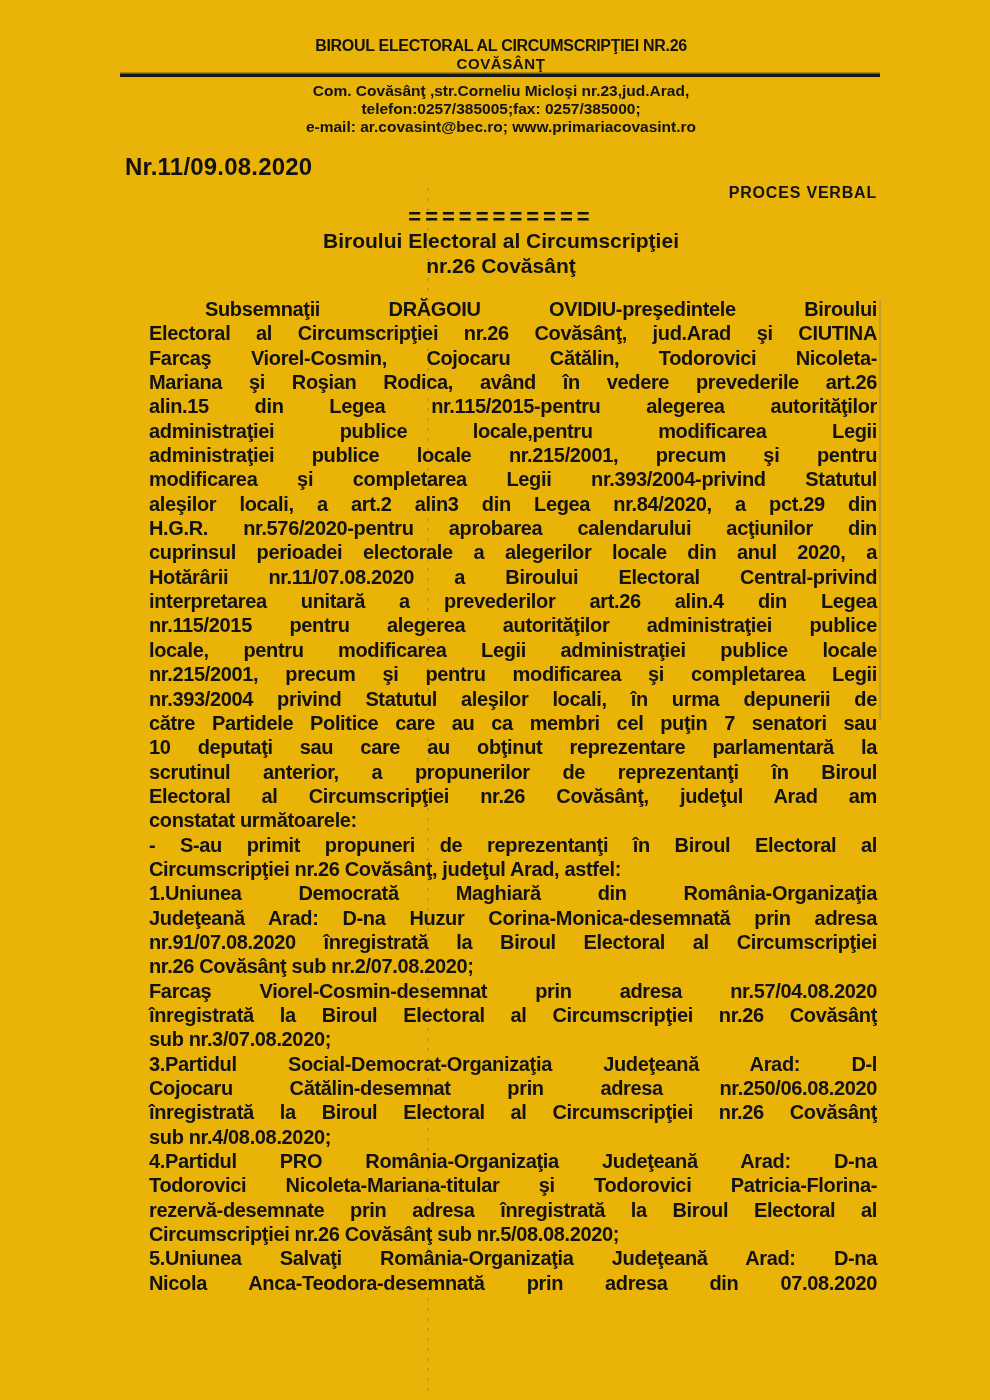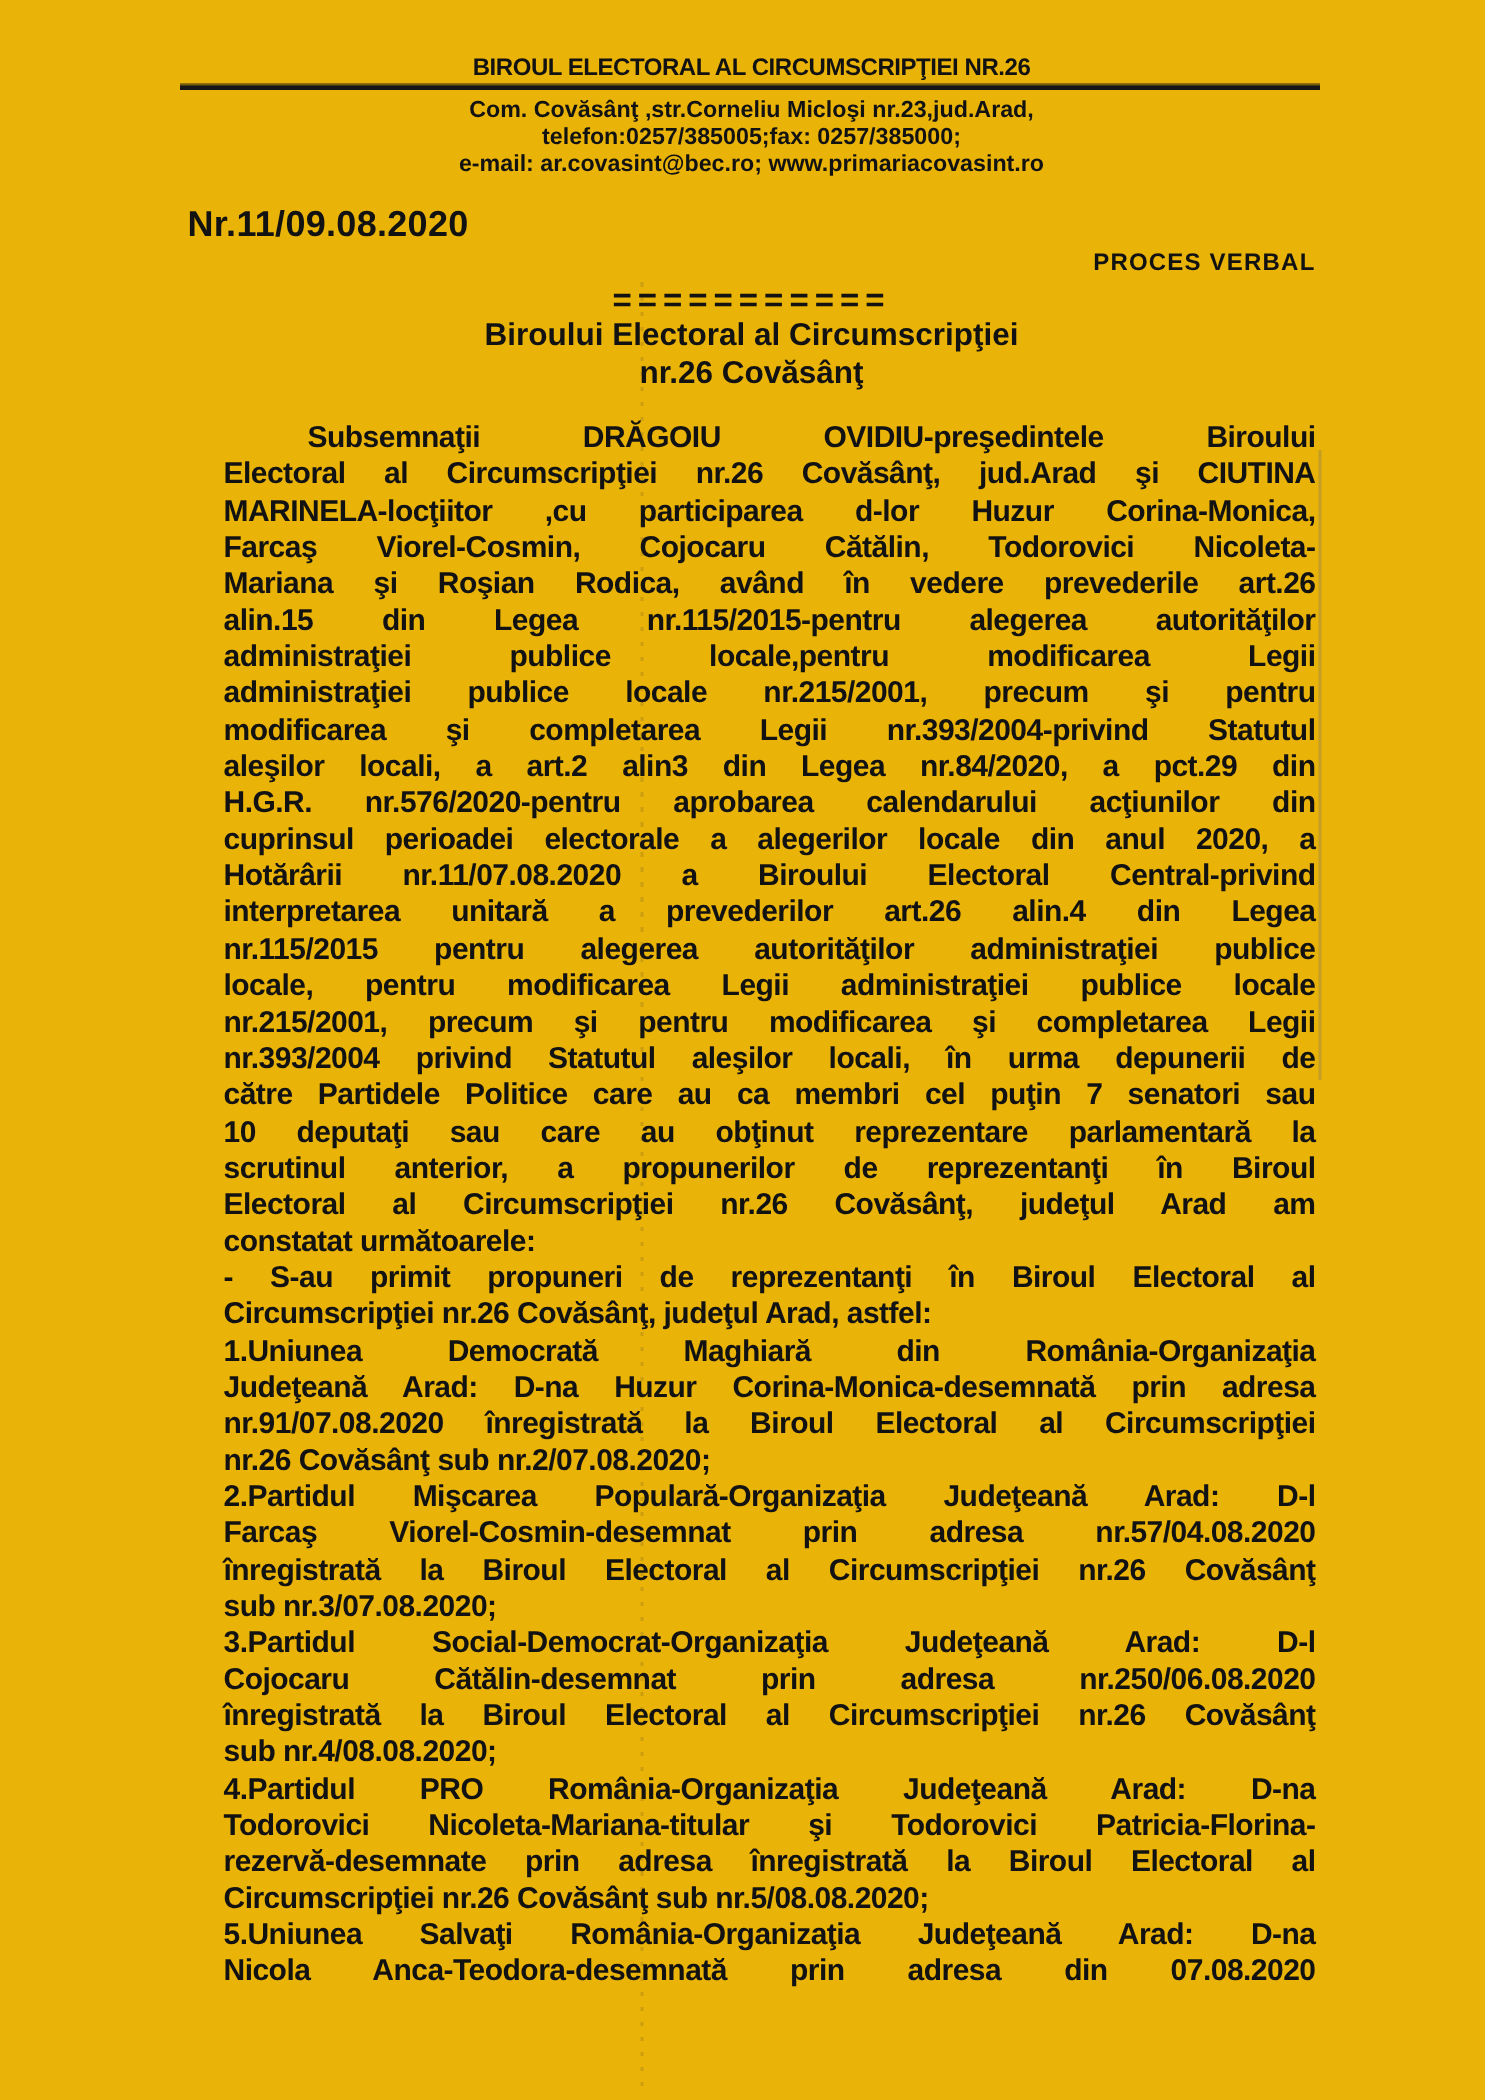--- a/index.html
+++ b/index.html
@@ -107,38 +107,38 @@
     pointer-events: none;
   }
 </style>
 </head>
 <body>
 
 <div class="page">
   <div class="content">
 
     <div class="org1">BIROUL ELECTORAL AL CIRCUMSCRIPŢIEI NR.26</div>
+    <div class="org2">COVĂSÂNŢ</div>
     <div class="rule"></div>
 
     <div class="addr first">Com. Covăsânţ ,str.Corneliu Micloşi nr.23,jud.Arad,</div>
     <div class="addr">telefon:0257/385005;fax: 0257/385000;</div>
     <div class="addr">e-mail: ar.covasint@bec.ro; www.primariacovasint.ro</div>
 
     <div class="number">Nr.11/09.08.2020</div>
 
     <div class="title">PROCES VERBAL</div>
     <div class="equals">===========</div>
 
     <div class="sub">Biroului Electoral al Circumscripţiei</div>
     <div class="sub">nr.26 Covăsânţ</div>
 
     <div class="doc-body">
         <div class="bline j ind">Subsemnaţii DRĂGOIU OVIDIU-preşedintele Biroului</div>
         <div class="bline j">Electoral al Circumscripţiei nr.26 Covăsânţ, jud.Arad şi CIUTINA</div>
-        <div class="bline j">MARINELA-locţiitor ,cu participarea d-lor Huzur Corina-Monica,</div>
         <div class="bline j">Farcaş Viorel-Cosmin, Cojocaru Cătălin, Todorovici Nicoleta-</div>
         <div class="bline j">Mariana şi Roşian Rodica, având în vedere prevederile art.26</div>
         <div class="bline j">alin.15 din Legea nr.115/2015-pentru alegerea autorităţilor</div>
         <div class="bline j">administraţiei publice locale,pentru modificarea Legii</div>
         <div class="bline j">administraţiei publice locale nr.215/2001, precum şi pentru</div>
         <div class="bline j">modificarea şi completarea Legii nr.393/2004-privind Statutul</div>
         <div class="bline j">aleşilor locali, a art.2 alin3 din Legea nr.84/2020, a pct.29 din</div>
         <div class="bline j">H.G.R. nr.576/2020-pentru aprobarea calendarului acţiunilor din</div>
         <div class="bline j">cuprinsul perioadei electorale a alegerilor locale din anul 2020, a</div>
         <div class="bline j">Hotărârii nr.11/07.08.2020 a Biroului Electoral Central-privind</div>
@@ -151,21 +151,20 @@
         <div class="bline j">10 deputaţi sau care au obţinut reprezentare parlamentară la</div>
         <div class="bline j">scrutinul anterior, a propunerilor de reprezentanţi în Biroul</div>
         <div class="bline j">Electoral al Circumscripţiei nr.26 Covăsânţ, judeţul Arad am</div>
         <div class="bline">constatat următoarele:</div>
         <div class="bline j">- S-au primit propuneri de reprezentanţi în Biroul Electoral al</div>
         <div class="bline">Circumscripţiei nr.26 Covăsânţ, judeţul Arad, astfel:</div>
         <div class="bline j">1.Uniunea Democrată Maghiară din România-Organizaţia</div>
         <div class="bline j">Judeţeană Arad: D-na Huzur Corina-Monica-desemnată prin adresa</div>
         <div class="bline j">nr.91/07.08.2020 înregistrată la Biroul Electoral al Circumscripţiei</div>
         <div class="bline">nr.26 Covăsânţ sub nr.2/07.08.2020;</div>
-        <div class="bline j">2.Partidul Mişcarea Populară-Organizaţia Judeţeană Arad: D-l</div>
         <div class="bline j">Farcaş Viorel-Cosmin-desemnat prin adresa nr.57/04.08.2020</div>
         <div class="bline j">înregistrată la Biroul Electoral al Circumscripţiei nr.26 Covăsânţ</div>
         <div class="bline">sub nr.3/07.08.2020;</div>
         <div class="bline j">3.Partidul Social-Democrat-Organizaţia Judeţeană Arad: D-l</div>
         <div class="bline j">Cojocaru Cătălin-desemnat prin adresa nr.250/06.08.2020</div>
         <div class="bline j">înregistrată la Biroul Electoral al Circumscripţiei nr.26 Covăsânţ</div>
         <div class="bline">sub nr.4/08.08.2020;</div>
         <div class="bline j">4.Partidul PRO România-Organizaţia Judeţeană Arad: D-na</div>
         <div class="bline j">Todorovici Nicoleta-Mariana-titular şi Todorovici Patricia-Florina-</div>
         <div class="bline j">rezervă-desemnate prin adresa înregistrată la Biroul Electoral al</div>

